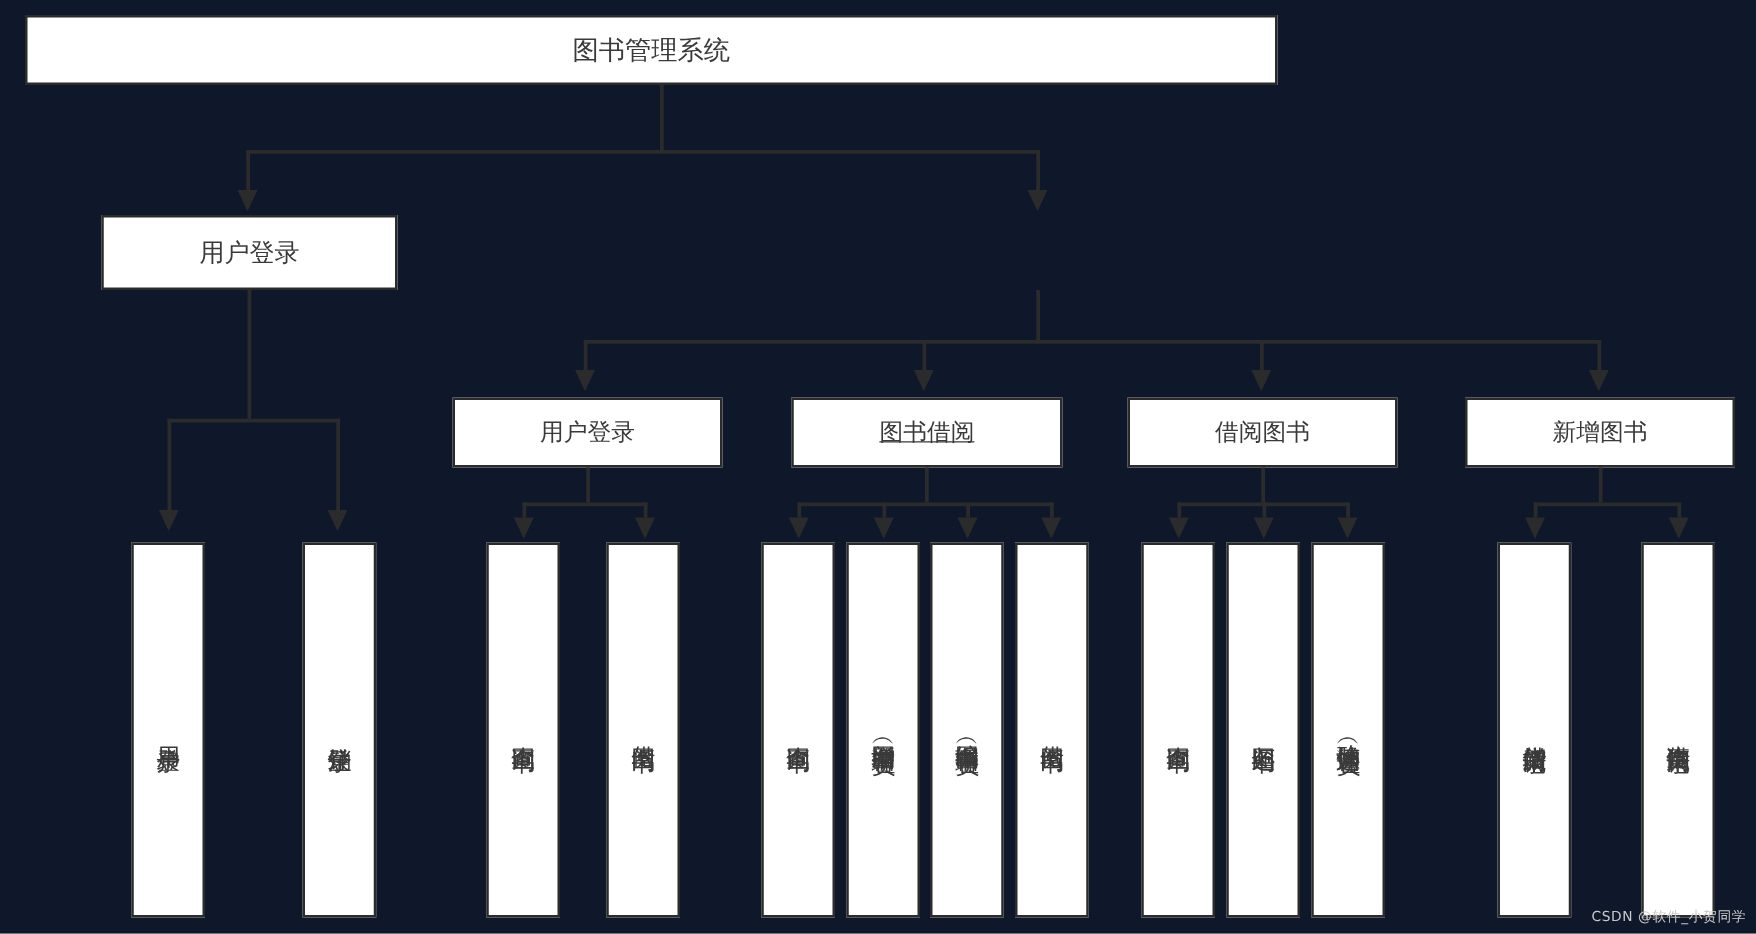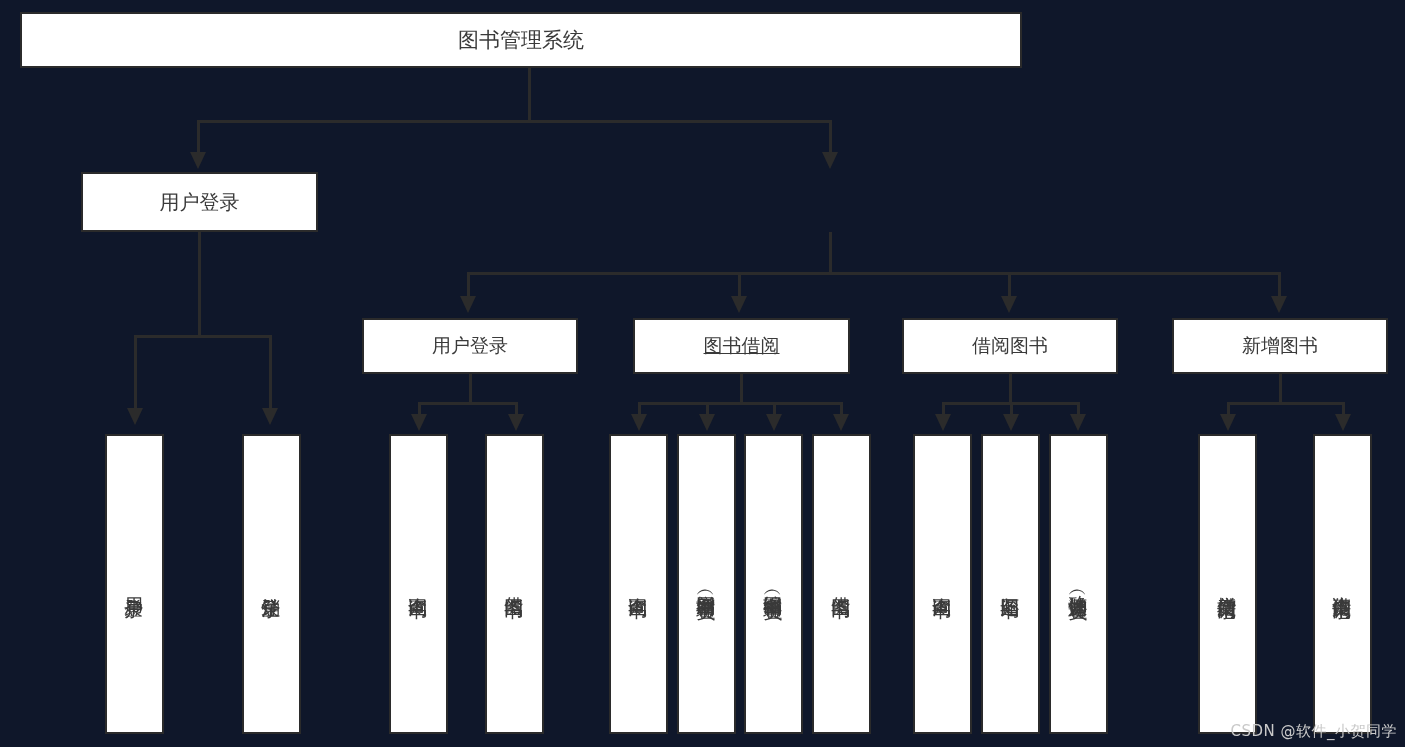--- a/index.html
+++ b/index.html
@@ -11,21 +11,21 @@
   .node.lvl1{font-size:20px;}
   .node.lvl2{font-size:19px;}
   .node.leaf{font-size:19px;padding:6px 0;}
   .leaf-txt{writing-mode:vertical-rl;text-orientation:upright;line-height:1.08;
             letter-spacing:1px;white-space:nowrap;display:block;}
   .vline,.hline{position:absolute;background:#2b2b2b;}
   .vline{width:3px;}
   .hline{height:3px;}
   .arrow{position:absolute;width:0;height:0;border-left:8px solid transparent;
          border-right:8px solid transparent;border-top:17px solid #2b2b2b;}
-  #watermark{position:absolute;right:8px;bottom:6px;font-size:15px;color:#c9c9c9;
+  #watermark{position:absolute;right:8px;bottom:6px;font-size:11px;color:#c9c9c9;
              letter-spacing:.5px;white-space:nowrap;}
 </style>
 </head>
 <body>
 
 <div id="canvas">
 
   <div class="node root" style="left:20px;top:12px;width:1002px;height:56px;">
     <span>图书管理系统</span>
   </div>

